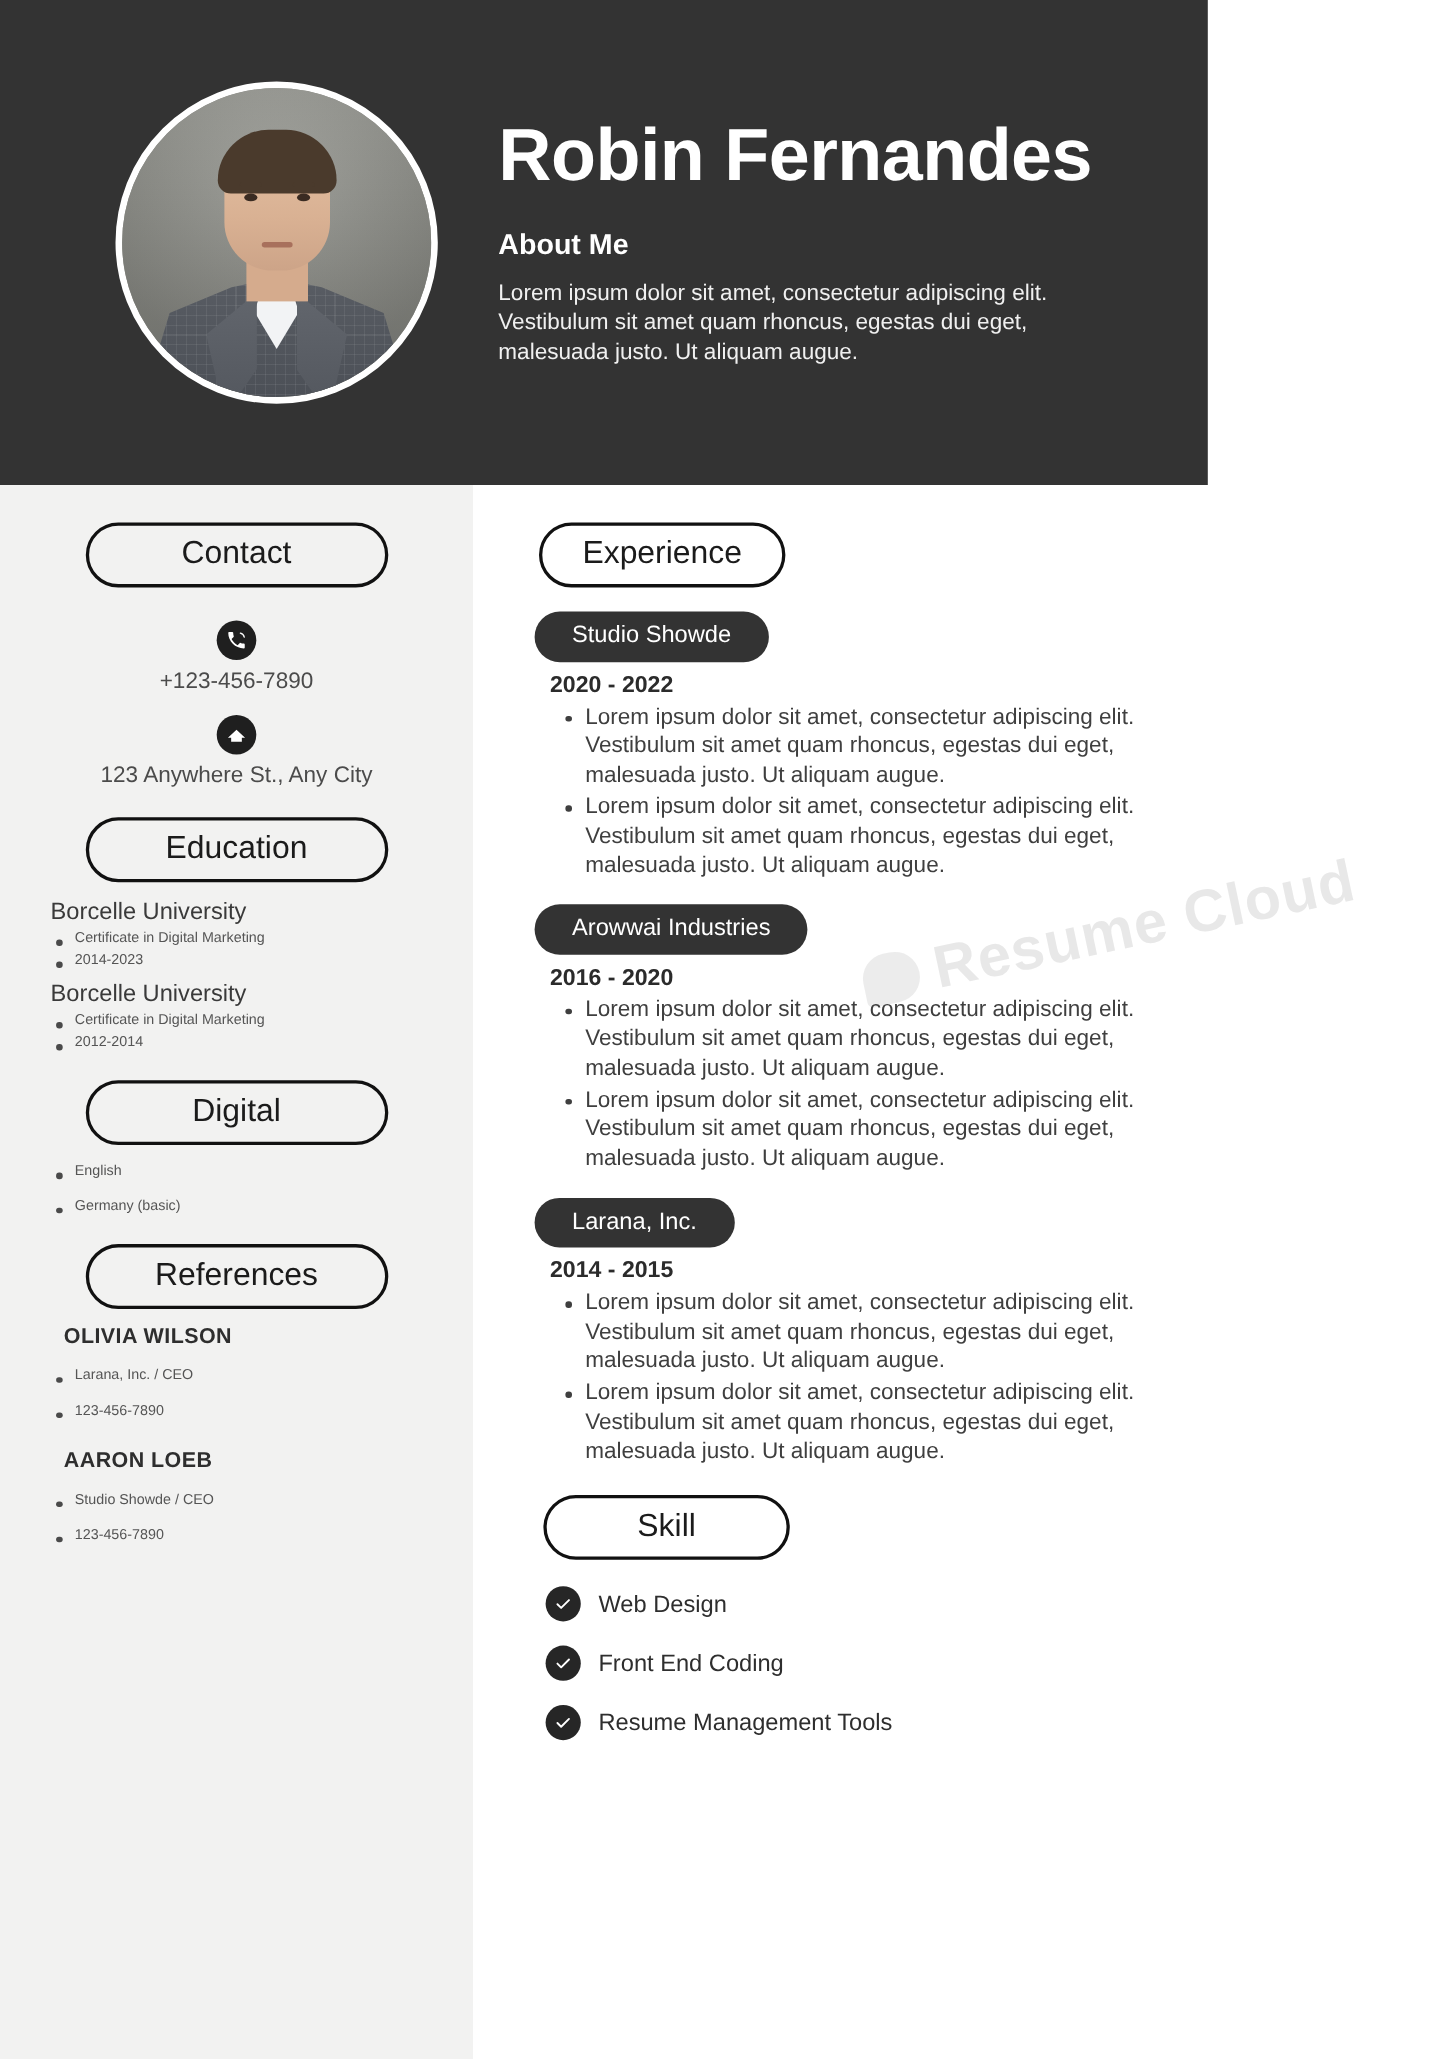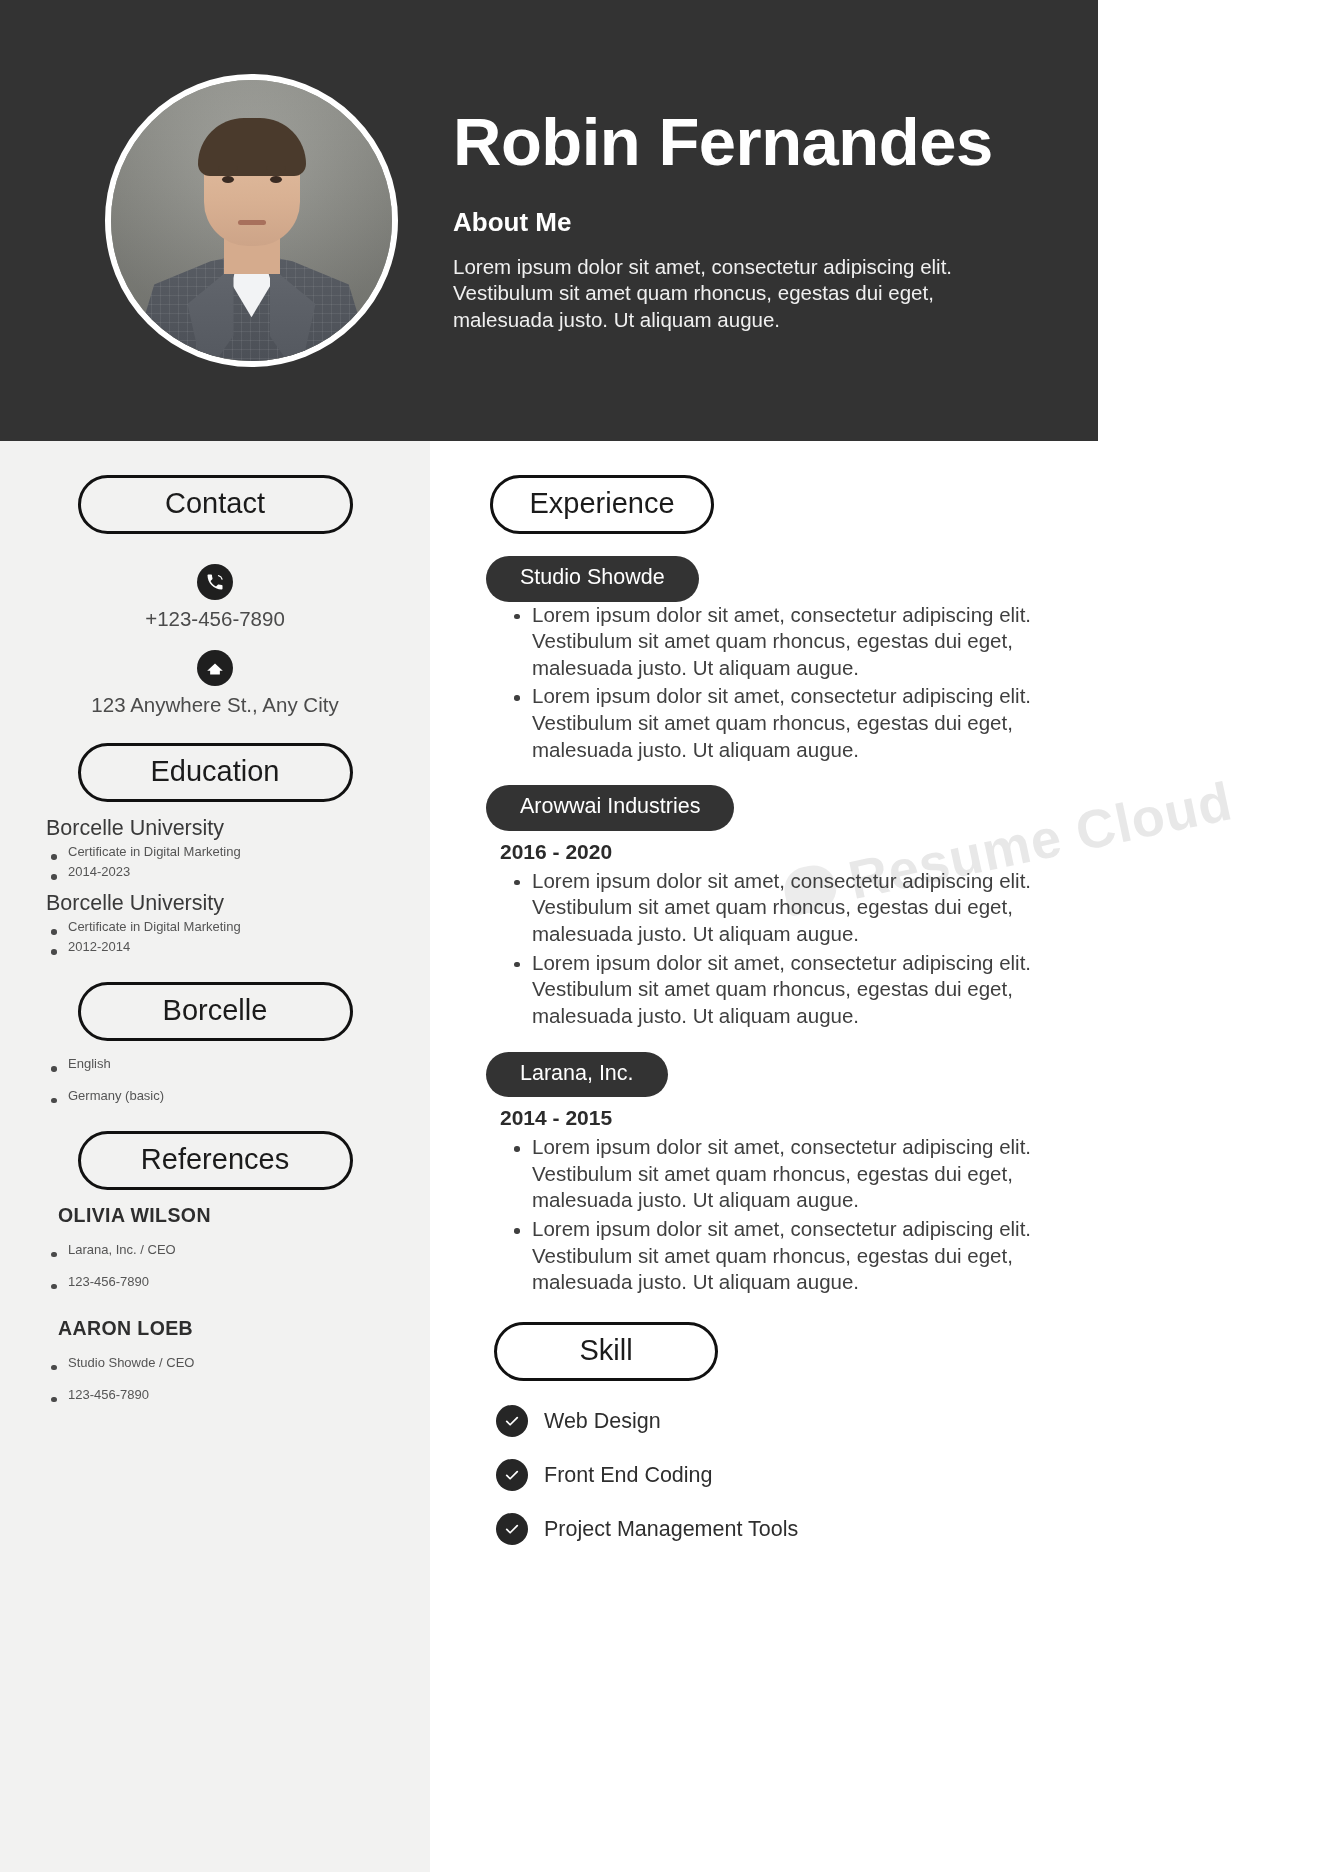--- a/index.html
+++ b/index.html
@@ -438,21 +438,21 @@
             <div class="org">Borcelle University</div>
             <ul class="bl">
               <li>Certificate in Digital Marketing</li>
               <li>2012-2014</li>
             </ul>
           </div>
         </div>
       </div>
 
       <div class="sec">
-        <div class="pill">Borcelle</div>
+        <div class="pill">Digital</div>
         <div class="sec-body">
           <ul class="bl spaced">
             <li>English</li>
             <li>Germany (basic)</li>
           </ul>
         </div>
       </div>
 
       <div class="sec">
         <div class="pill">References</div>
@@ -481,20 +481,21 @@
 
       <div class="watermark">
         <span class="wm-badge"></span>
         <span>Resume Cloud</span>
       </div>
 
       <div class="pill exp">Experience</div>
 
       <div class="job">
         <div class="job-pill">Studio Showde</div>
+        <div class="job-date">2020 - 2022</div>
         <ul class="jb">
           <li>Lorem ipsum dolor sit amet, consectetur adipiscing elit. Vestibulum sit amet quam rhoncus, egestas dui eget, malesuada justo. Ut aliquam augue.</li>
           <li>Lorem ipsum dolor sit amet, consectetur adipiscing elit. Vestibulum sit amet quam rhoncus, egestas dui eget, malesuada justo. Ut aliquam augue.</li>
         </ul>
       </div>
 
       <div class="job">
         <div class="job-pill">Arowwai Industries</div>
         <div class="job-date">2016 - 2020</div>
         <ul class="jb">
@@ -534,20 +535,20 @@
             <span class="skill-label">Front End Coding</span>
           </div>
 
 
           <div class="skill-row">
             <span class="check">
               <svg width="18" height="18" viewBox="0 0 24 24" fill="none">
                 <path d="M5 12.5l4.5 4.5L19 7.5" stroke="#fff" stroke-width="2.3" stroke-linecap="round" stroke-linejoin="round"></path>
               </svg>
             </span>
-            <span class="skill-label">Project Management Tools</span>
+            <span class="skill-label">Resume Management Tools</span>
           </div>
 
         </div>
       </div>
     </div>
   </div>
 </div>
 
 </body></html>

